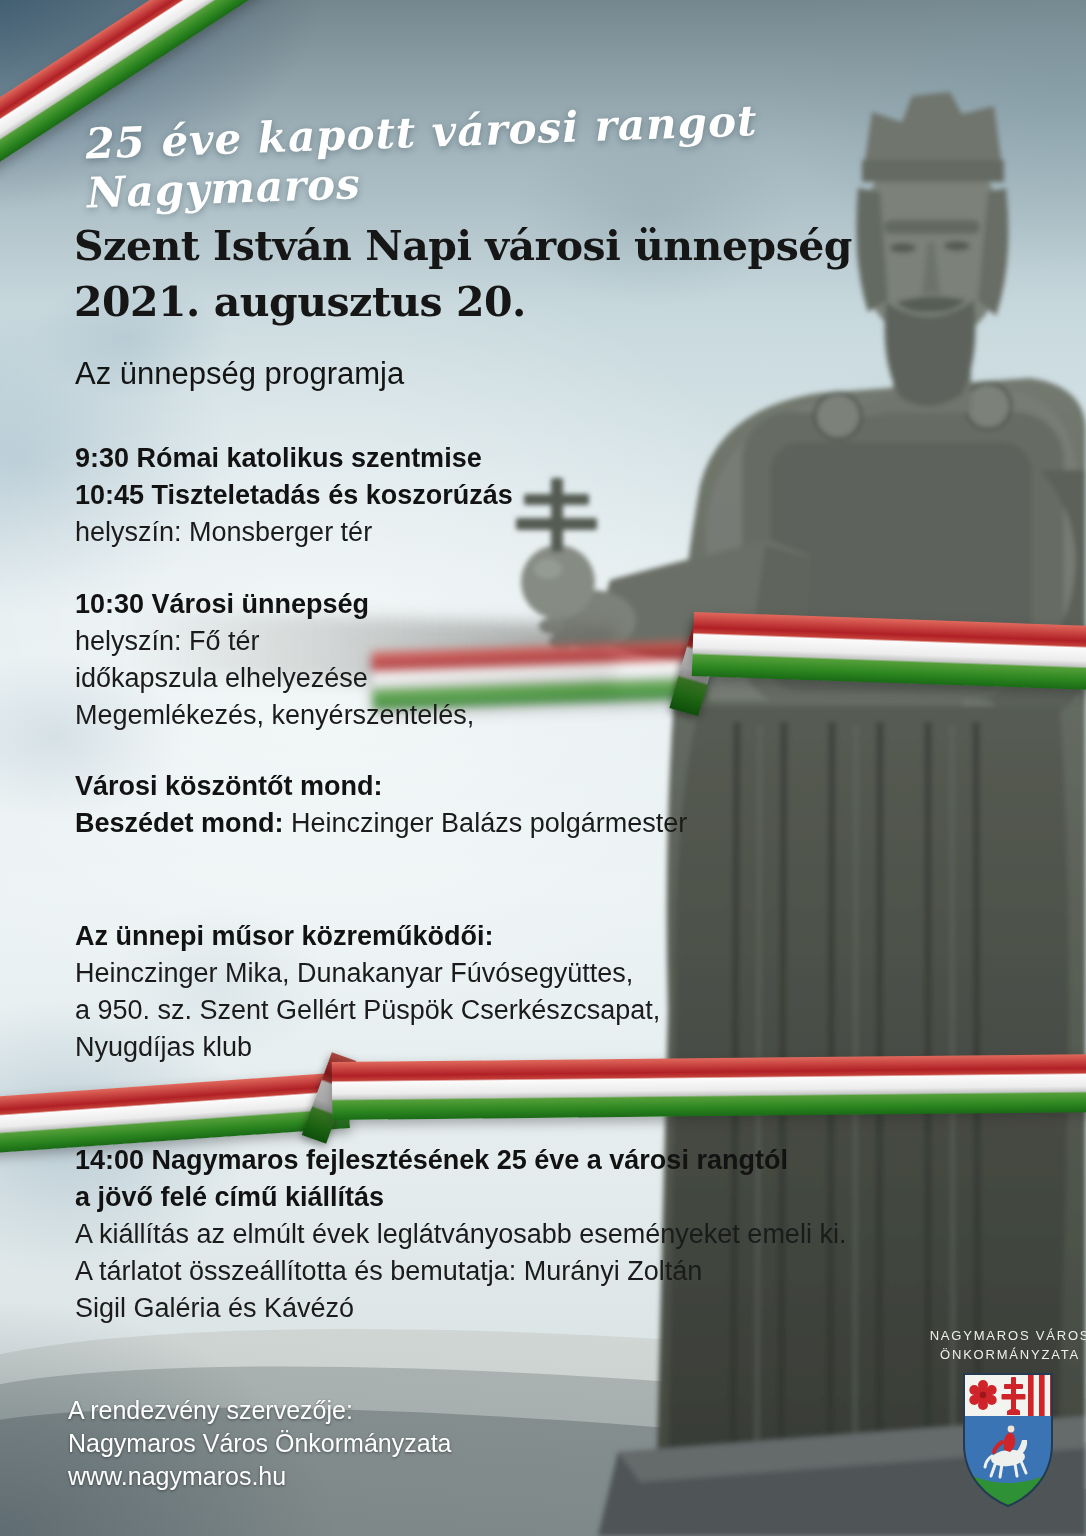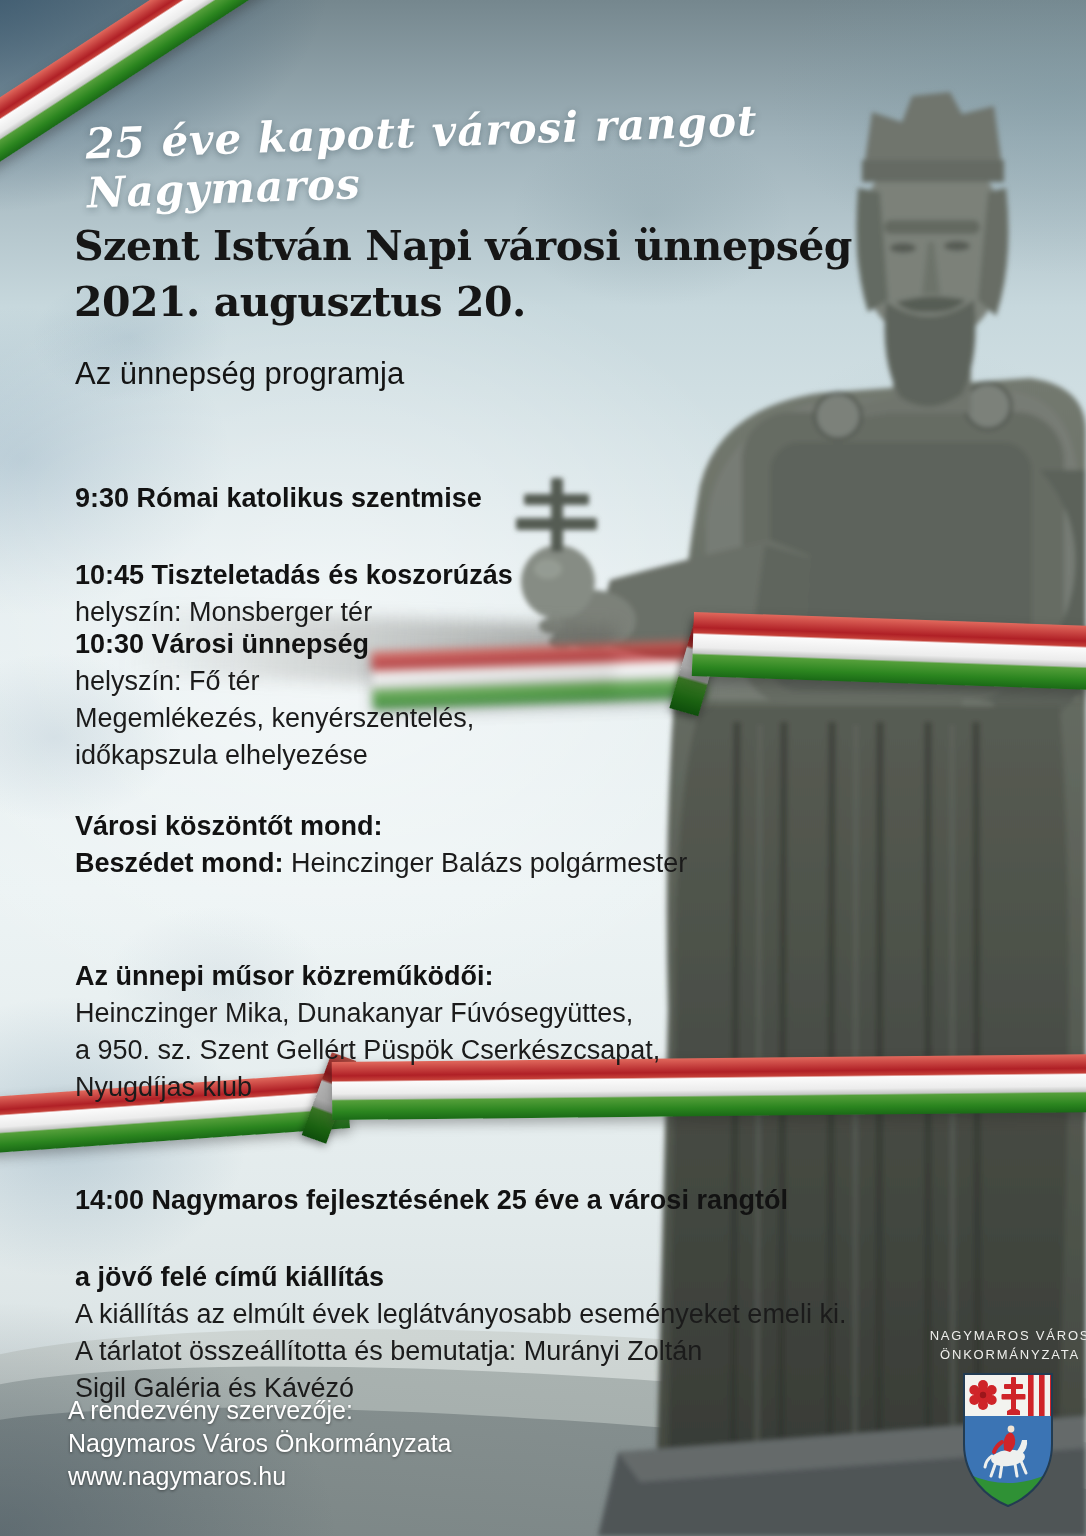--- a/index.html
+++ b/index.html
@@ -52,21 +52,21 @@
   .ribbon-low-b{position:absolute;left:332px;top:1058px;width:780px;height:58px;transform:rotate(-0.6deg);}
   
   .tagline{position:absolute;left:86px;top:106px;width:780px;
     font-family:"DejaVu Serif",serif;font-style:italic;font-weight:600;font-size:42px;
     color:#ffffff;transform:rotate(-2deg);letter-spacing:1px;
     text-shadow:0 2px 7px rgba(20,40,50,.35);}
   .title{position:absolute;left:74px;top:218px;font-family:"DejaVu Serif",serif;
     font-weight:700;color:#161616;font-size:41px;line-height:56px;letter-spacing:-0.5px;}
   .prog-head{position:absolute;left:75px;top:356px;font-size:31px;font-weight:400;color:#141414;}
   .tblock{position:absolute;left:75px;font-size:27px;color:#1b1b1b;line-height:37px;}
-  .tblock .b{font-weight:700;color:#121212;margin-top:40px;}
+  .tblock .b{font-weight:700;color:#121212;}
   .block1{top:440px;}  .block2{top:586px;}  .block3{top:768px;}
   .block4{top:918px;}  .block5{top:1142px;}
   .organizer{position:absolute;left:68px;top:1394px;font-size:25px;font-weight:400;
     color:#ffffff;line-height:33px;text-shadow:0 1px 3px rgba(0,0,0,.45);}
   .logo-text{position:absolute;left:912px;top:1326px;width:196px;text-align:center;
     color:#efefec;font-size:13px;letter-spacing:1.8px;line-height:19px;
     text-transform:uppercase;font-weight:400;}
   .shield{position:absolute;left:958px;top:1370px;}
 </style>
 </head>
@@ -183,22 +183,22 @@
 
   <div class="tblock block1">
     <div class="b">9:30 Római katolikus szentmise</div>
     <div class="b">10:45 Tiszteletadás és koszorúzás</div>
     <div>helyszín: Monsberger tér</div>
   </div>
 
   <div class="tblock block2">
     <div class="b">10:30 Városi ünnepség</div>
     <div>helyszín:  Fő tér</div>
+    <div>időkapszula elhelyezése</div>
     <div>Megemlékezés, kenyérszentelés,</div>
-    <div>időkapszula elhelyezése</div>
   </div>
 
   <div class="tblock block3">
     <div class="b">Városi köszöntőt mond:</div>
     <div><span class="b">Beszédet mond:</span><span> Heinczinger Balázs polgármester</span></div>
   </div>
 
   <div class="tblock block4">
     <div class="b">Az ünnepi műsor közreműködői:</div>
     <div>Heinczinger Mika, Dunakanyar Fúvósegyüttes,</div>

